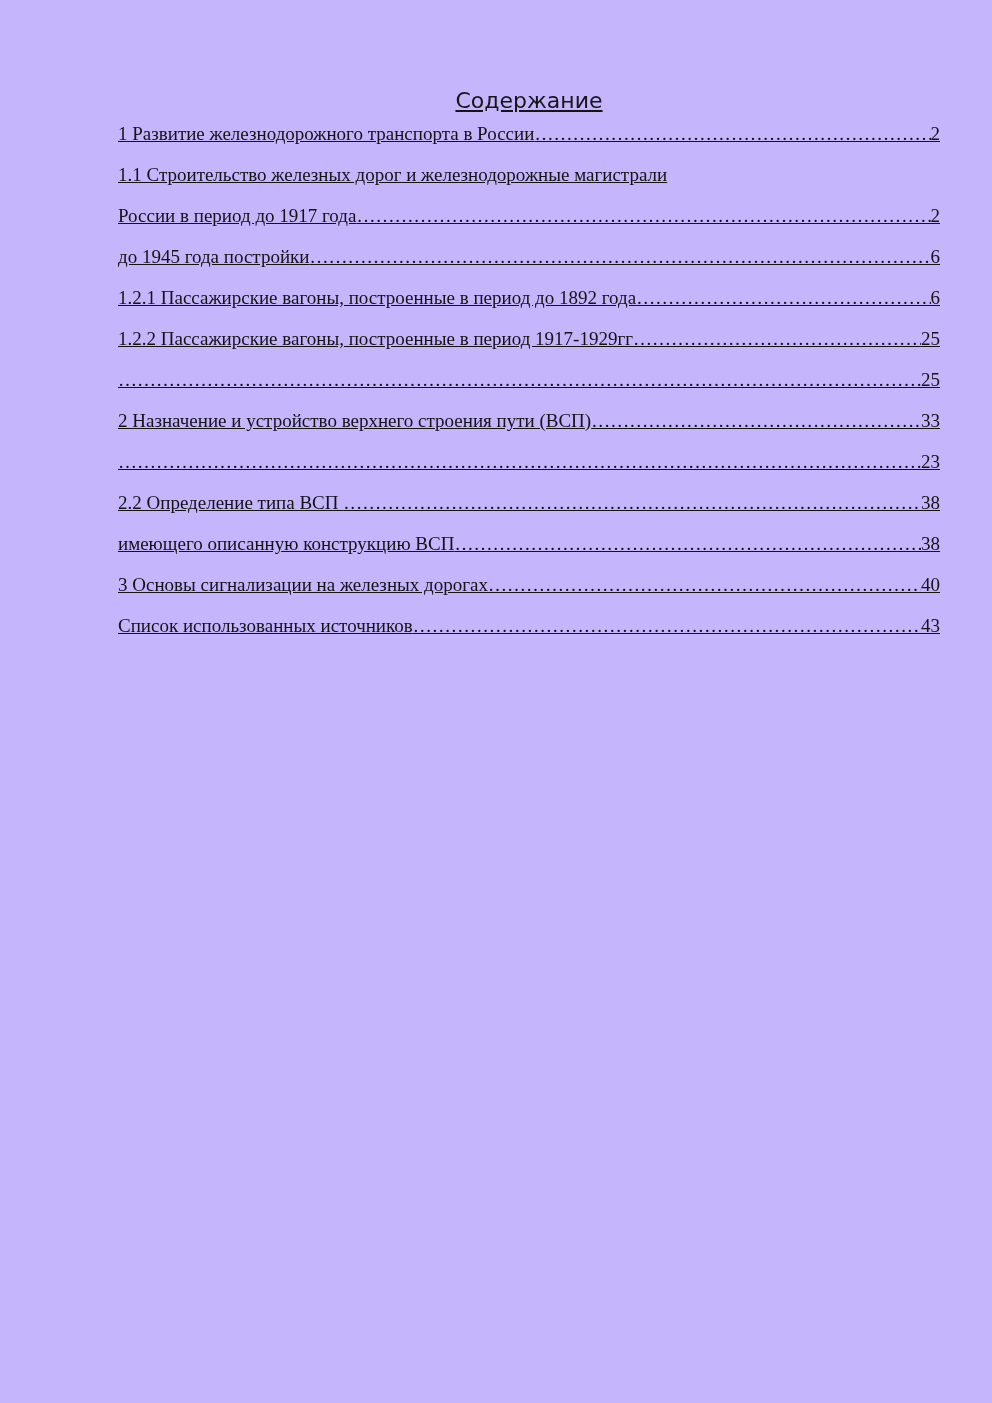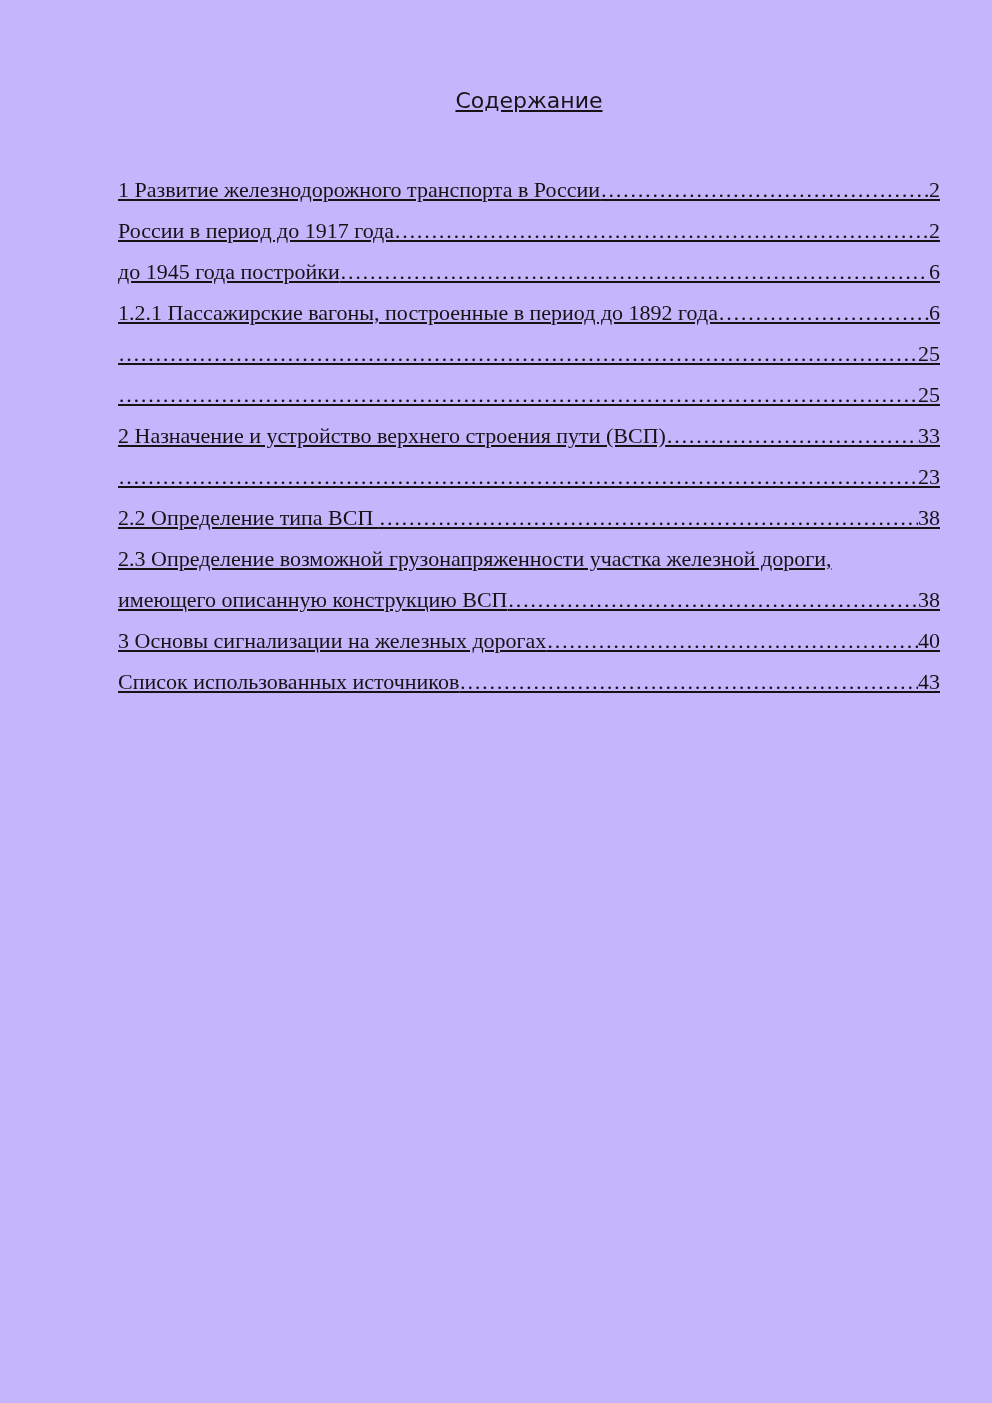--- a/index.html
+++ b/index.html
@@ -20,23 +20,22 @@
   }
   .doc-title {
     font-family: "DejaVu Sans", sans-serif;
     font-size: 22px;
     font-weight: normal;
     text-align: center;
     margin: 0;
     color: #161616;
   }
   .toc {
-    margin-top: 56px;
     font-family: "Liberation Serif", serif;
-    font-size: 22px;
+    font-size: 19px;
     color: #141414;
   }
   .toc-row {
     display: flex;
     align-items: baseline;
     height: 41px;
     line-height: 41px;
     white-space: nowrap;
     overflow: hidden;
   }
@@ -59,35 +58,39 @@
 <div class="page">
   <h1 class="doc-title">Содержание</h1>
 
   <div class="toc" id="toc-container">
       <div class="toc-row">
         <span class="toc-label">1 Развитие железнодорожного транспорта в России</span>
         <span class="toc-leader">…………………………………………………………………………………………………………………………………………</span>
         <span class="toc-page">2</span>
       </div>
       <div class="toc-row">
+        <span class="toc-label">1.1 Строительство железных дорог и железнодорожные магистрали</span>
+      </div>
+      <div class="toc-row">
         <span class="toc-label">России в период до 1917 года</span>
         <span class="toc-leader">…………………………………………………………………………………………………………………………………………</span>
         <span class="toc-page">2</span>
       </div>
       <div class="toc-row">
         <span class="toc-label">до 1945 года постройки</span>
         <span class="toc-leader">…………………………………………………………………………………………………………………………………………</span>
         <span class="toc-page">6</span>
       </div>
       <div class="toc-row">
         <span class="toc-label">1.2.1 Пассажирские вагоны, построенные в период до 1892 года</span>
         <span class="toc-leader">…………………………………………………………………………………………………………………………………………</span>
         <span class="toc-page">6</span>
       </div>
       <div class="toc-row">
+        <span class="toc-label">1.2.2 Пассажирские вагоны, построенные в период 1917-1929гг</span>
         <span class="toc-leader">…………………………………………………………………………………………………………………………………………</span>
         <span class="toc-page">25</span>
       </div>
       <div class="toc-row">
         <span class="toc-leader">…………………………………………………………………………………………………………………………………………</span>
         <span class="toc-page">25</span>
       </div>
       <div class="toc-row">
         <span class="toc-label">2 Назначение и устройство верхнего строения пути (ВСП)</span>
         <span class="toc-leader">…………………………………………………………………………………………………………………………………………</span>
@@ -96,23 +99,20 @@
       <div class="toc-row">
         <span class="toc-leader">…………………………………………………………………………………………………………………………………………</span>
         <span class="toc-page">23</span>
       </div>
       <div class="toc-row">
         <span class="toc-label">2.2 Определение типа ВСП </span>
         <span class="toc-leader">…………………………………………………………………………………………………………………………………………</span>
         <span class="toc-page">38</span>
       </div>
       <div class="toc-row">
-        <span class="toc-label">2.3 Определение возможной грузонапряженности участка железной дороги,</span>
-      </div>
-      <div class="toc-row">
         <span class="toc-label">имеющего описанную конструкцию ВСП</span>
         <span class="toc-leader">…………………………………………………………………………………………………………………………………………</span>
         <span class="toc-page">38</span>
       </div>
       <div class="toc-row">
         <span class="toc-label">3 Основы сигнализации на железных дорогах</span>
         <span class="toc-leader">…………………………………………………………………………………………………………………………………………</span>
         <span class="toc-page">40</span>
       </div>
       <div class="toc-row">

